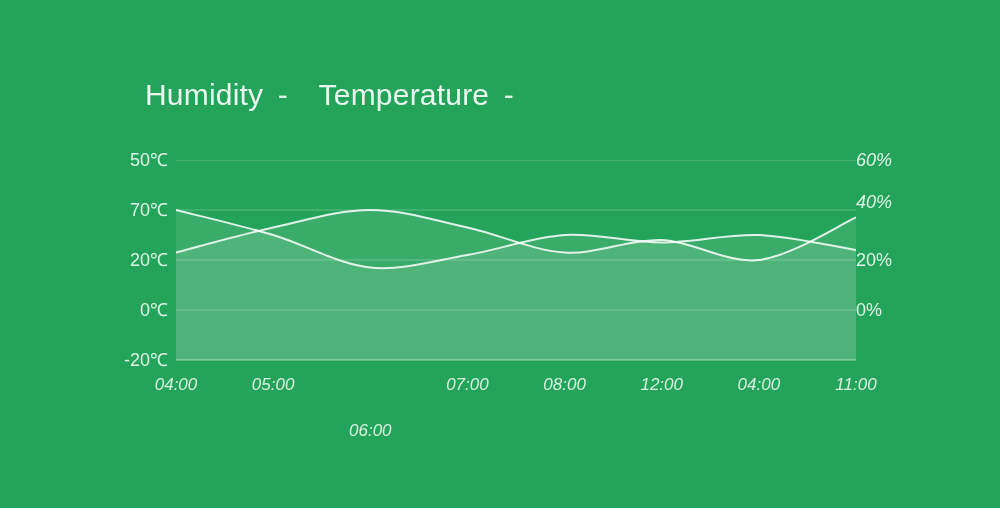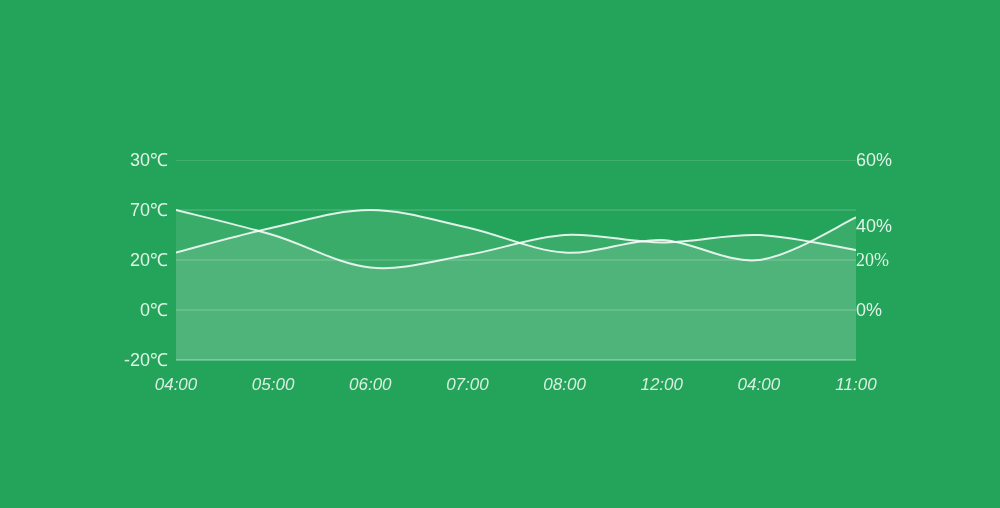--- a/index.html
+++ b/index.html
@@ -85,54 +85,64 @@
   .series-area {
     fill: #ffffff;
     fill-opacity: 0.10;
   }
 </style>
 </head>
 <body>
 
 <div class="wrap">
 
+  <div class="legend">
+    <span class="item">
+      <span>Humidity</span>
+      <span class="dash">-</span>
+    </span>
+    <span class="item">
+      <span>Temperature</span>
+      <span class="dash">-</span>
+    </span>
+  </div>
 
   <div class="chart-area">
     <div class="y-left" id="y-left">
-        <div style="top: -8px;">30℃</div>
+        <div style="top: -8px;">50℃</div>
         <div style="top: 42px;">70℃</div>
         <div style="top: 92px;">20℃</div>
         <div style="top: 142px;">0℃</div>
         <div style="top: 192px;">-20℃</div>
       </div>
     <div class="y-right" id="y-right">
-        <div style="top: -8px;">60%</div>
-        <div style="top: 58px;">40%</div>
-        <div style="top: 92px; font-family: Liberation Serif, serif;">20%</div>
+        <div style="top: -8px; font-style: italic;">60%</div>
+        <div style="top: 34px; font-style: italic;">40%</div>
+        <div style="top: 92px;">20%</div>
         <div style="top: 142px;">0%</div>
       </div>
 
     <div class="plot">
       <svg id="plot-svg" width="680" height="210" viewBox="0 0 680 210">
           <line x1="0" x2="680" y1="0" y2="0" class="grid-line"></line>
           <line x1="0" x2="680" y1="50" y2="50" class="grid-line"></line>
           <line x1="0" x2="680" y1="100" y2="100" class="grid-line"></line>
           <line x1="0" x2="680" y1="150" y2="150" class="grid-line"></line>
           <line x1="0" x2="680" y1="200" y2="200" class="grid-line strong"></line>
           <path d="M 0 50 C 16.19047619047619 54.166666666666664, 64.76190476190476 65.41666666666667, 97.14285714285714 75 C 129.52380952380952 84.58333333333333, 161.9047619047619 104.16666666666667, 194.28571428571428 107.5 C 226.66666666666666 110.83333333333333, 259.04761904761904 100.41666666666667, 291.4285714285714 95 C 323.80952380952374 89.58333333333333, 356.19047619047615 77.08333333333333, 388.57142857142856 75 C 420.95238095238096 72.91666666666667, 453.33333333333337 82.5, 485.7142857142857 82.5 C 518.0952380952381 82.5, 550.4761904761904 73.75, 582.8571428571428 75 C 615.2380952380952 76.25, 663.8095238095239 87.5, 680 90 L 680 200 L 0 200 Z" class="series-area"></path>
           <path d="M 0 50 C 16.19047619047619 54.166666666666664, 64.76190476190476 65.41666666666667, 97.14285714285714 75 C 129.52380952380952 84.58333333333333, 161.9047619047619 104.16666666666667, 194.28571428571428 107.5 C 226.66666666666666 110.83333333333333, 259.04761904761904 100.41666666666667, 291.4285714285714 95 C 323.80952380952374 89.58333333333333, 356.19047619047615 77.08333333333333, 388.57142857142856 75 C 420.95238095238096 72.91666666666667, 453.33333333333337 82.5, 485.7142857142857 82.5 C 518.0952380952381 82.5, 550.4761904761904 73.75, 582.8571428571428 75 C 615.2380952380952 76.25, 663.8095238095239 87.5, 680 90" class="series-line"></path>
           <path d="M 0 92.5 C 16.19047619047619 88.33333333333333, 64.76190476190476 74.58333333333333, 97.14285714285714 67.5 C 129.52380952380952 60.416666666666664, 161.9047619047619 50, 194.28571428571428 50 C 226.66666666666666 50, 259.04761904761904 60.416666666666664, 291.4285714285714 67.5 C 323.80952380952374 74.58333333333333, 356.19047619047615 90.41666666666667, 388.57142857142856 92.5 C 420.95238095238096 94.58333333333333, 453.33333333333337 78.75, 485.7142857142857 80 C 518.0952380952381 81.25, 550.4761904761904 103.75, 582.8571428571428 100 C 615.2380952380952 96.25, 663.8095238095239 64.58333333333333, 680 57.49999999999999 L 680 200 L 0 200 Z" class="series-area"></path>
           <path d="M 0 92.5 C 16.19047619047619 88.33333333333333, 64.76190476190476 74.58333333333333, 97.14285714285714 67.5 C 129.52380952380952 60.416666666666664, 161.9047619047619 50, 194.28571428571428 50 C 226.66666666666666 50, 259.04761904761904 60.416666666666664, 291.4285714285714 67.5 C 323.80952380952374 74.58333333333333, 356.19047619047615 90.41666666666667, 388.57142857142856 92.5 C 420.95238095238096 94.58333333333333, 453.33333333333337 78.75, 485.7142857142857 80 C 518.0952380952381 81.25, 550.4761904761904 103.75, 582.8571428571428 100 C 615.2380952380952 96.25, 663.8095238095239 64.58333333333333, 680 57.49999999999999" class="series-line"></path>
         </svg>
     </div>
 
     <div class="x-axis" id="x-axis">
         <span style="left: 0px;">04:00</span>
         <span style="left: 97.1429px;">05:00</span>
-        <span style="left: 194.286px;">06:00</span>
+        <span style="left: 194.286px; margin-top: 46px;">06:00</span>
         <span style="left: 291.429px;">07:00</span>
         <span style="left: 388.571px; text-align: right;">08:00</span>
         <span style="left: 485.714px;">12:00</span>
         <span style="left: 582.857px;">04:00</span>
         <span style="left: 680px;">11:00</span>
       </div>
   </div>
 
 </div>
 

